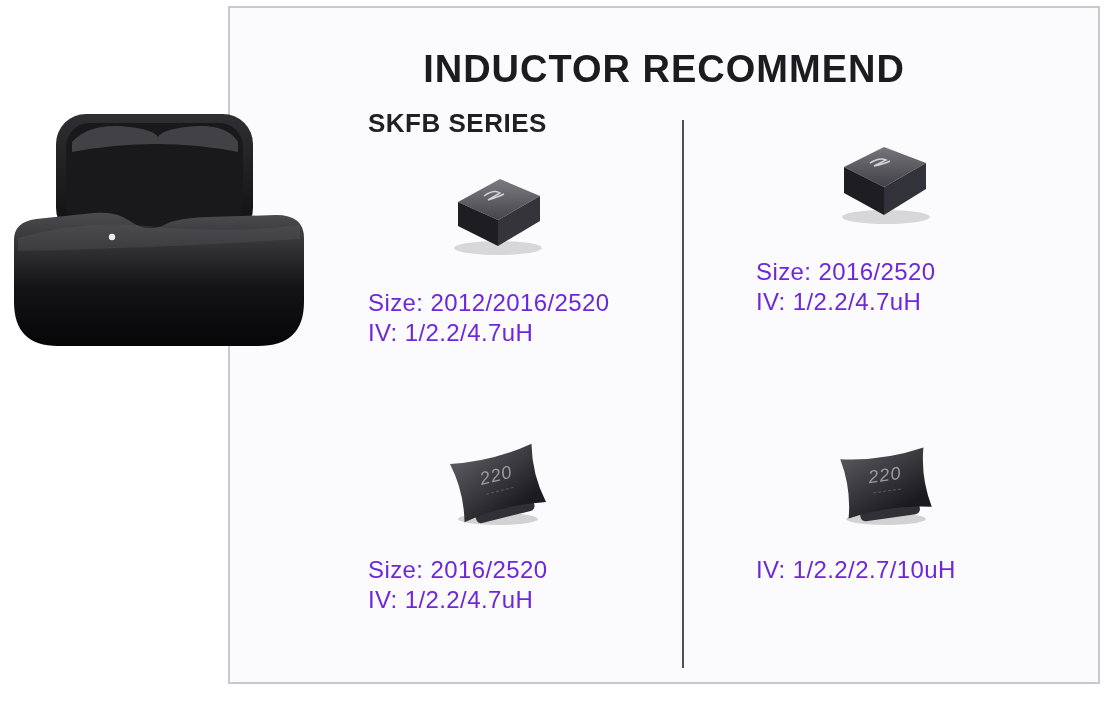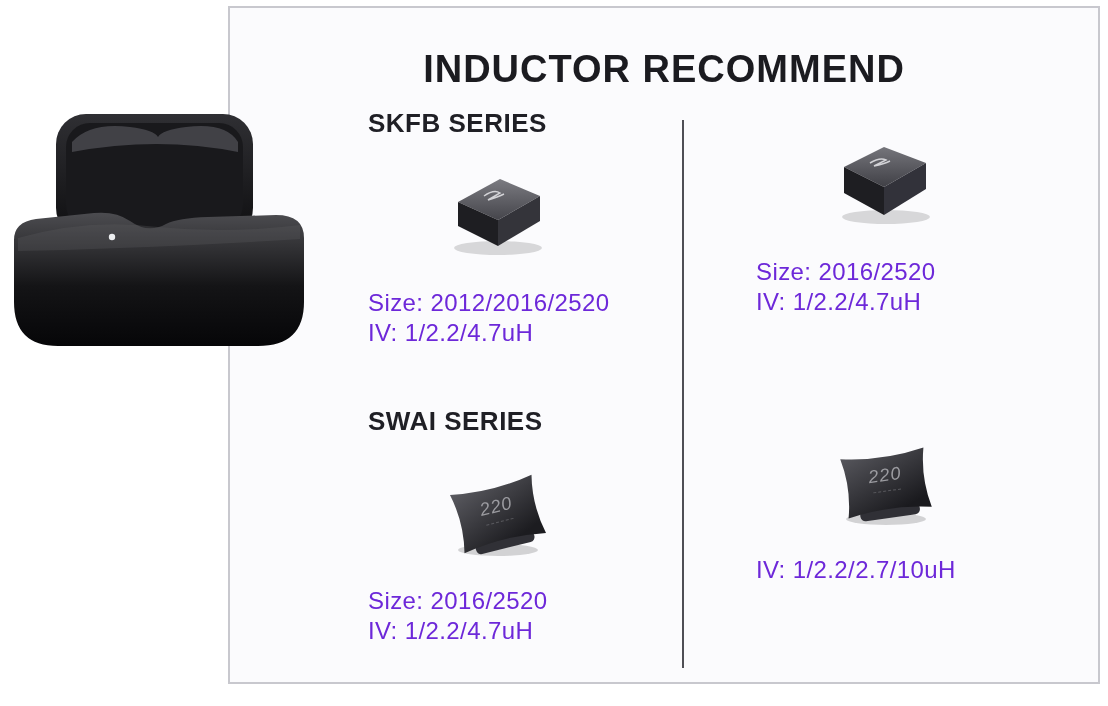--- a/index.html
+++ b/index.html
@@ -119,21 +119,20 @@
             <polygon points="18,32 58,52 58,80 18,58" fill="#1e1e22"></polygon>
             <polygon points="58,52 100,28 100,54 58,80" fill="#32323a"></polygon>
             <path d="M44,28 q10,-6 16,-3 l-12,6 q10,-2 16,-5" stroke="#e6e6ea" stroke-width="1.5" fill="none" opacity="0.85"></path>
           </svg>
         </div>
         <p class="spec">Size: 2016/2520</p>
         <p class="spec">IV: 1/2.2/4.7uH</p>
       </section>
 
       <section class="cell">
-        <h2 class="series-name">SWAI SERIES</h2>
         <div class="img-box">
           <svg width="120" height="95" viewBox="0 0 120 95">
             <defs>
               <linearGradient id="gPlateW1" x1="0" y1="0" x2="0.6" y2="1">
                 <stop offset="0" stop-color="#5a5a60"></stop>
                   <stop offset="1" stop-color="#1c1c20"></stop>
               </linearGradient>
             </defs>
             <ellipse cx="60" cy="86" rx="40" ry="6" fill="#000" opacity="0.16"></ellipse>
             <g transform="rotate(-14 60 50)">

